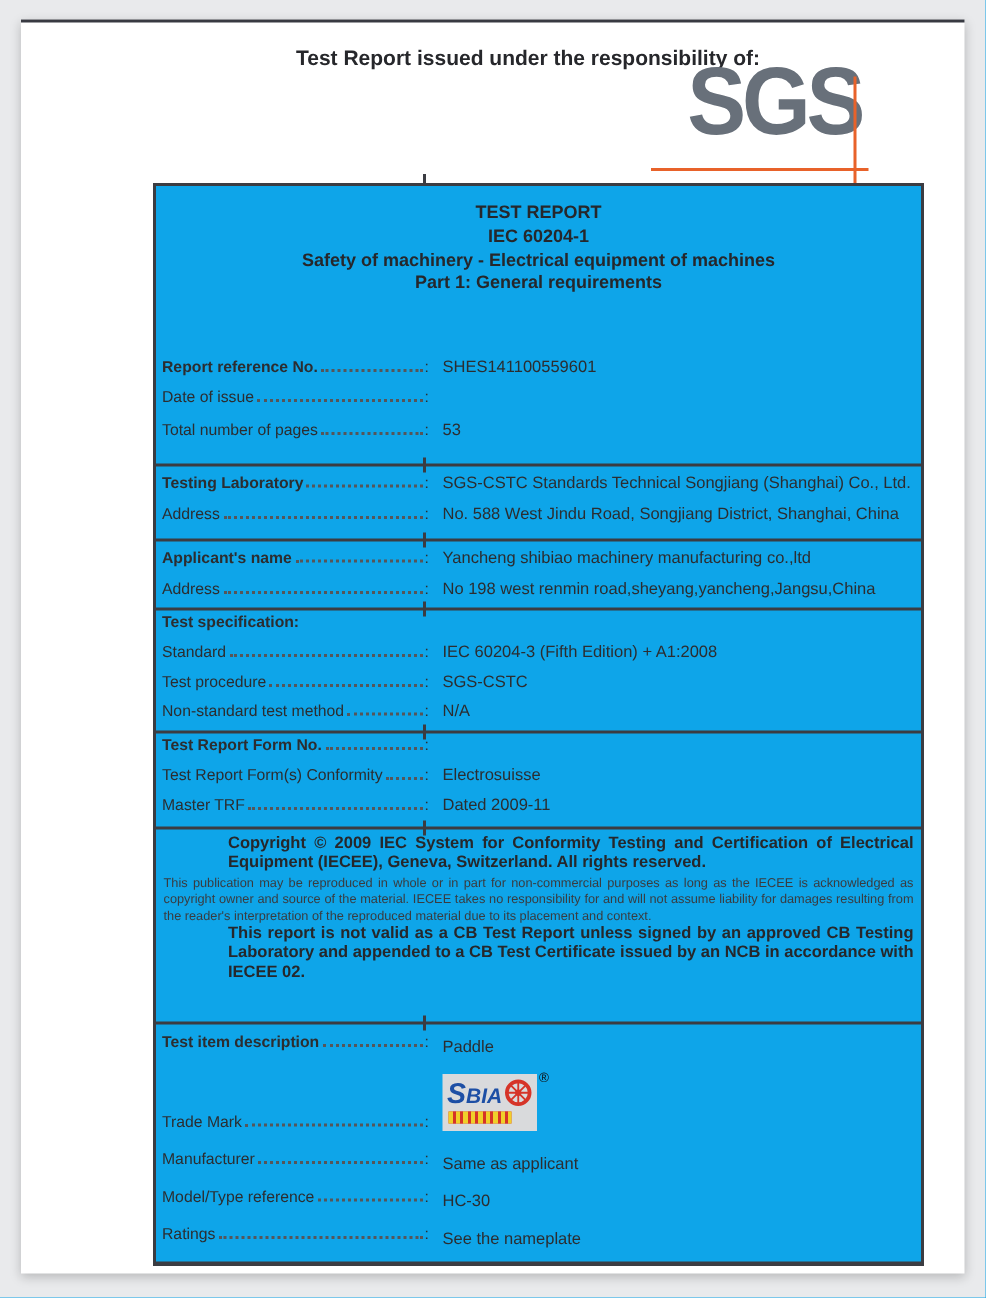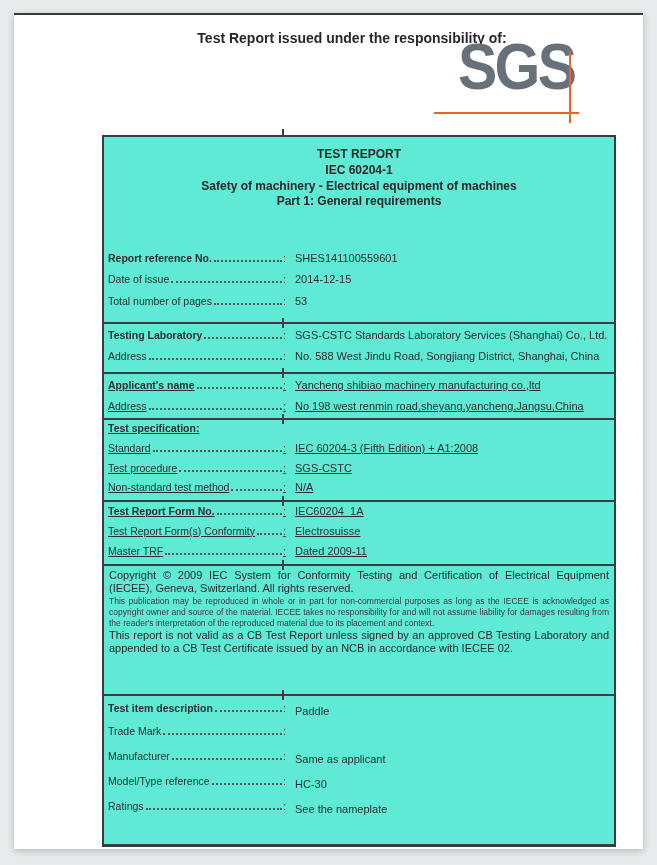--- a/index.html
+++ b/index.html
@@ -26,54 +26,54 @@
   .sgs-letters {
     position:absolute; right:35px; top:2px;
     font-weight:bold; font-size:64px; line-height:1;
     letter-spacing:-3px; transform:scaleX(0.92); transform-origin:right;
   }
   .sgs-hline { position:absolute; right:30px; top:79px; width:145px; height:2px; }
   .sgs-vline { position:absolute; right:38px; top:18px; width:2px; height:72px; }
 
   
   .report-table {
-    position:absolute; left:88px; top:120px; width:514px;
+    position:absolute; left:88px; top:107px; width:514px;
     border:2px solid #3b3c42; border-bottom-width:3px;
-    background:#5eead4;
+    background:#0ea5e9;
   }
   .report-table::before { 
     content:""; position:absolute; left:178px; top:-8px; width:2px; height:8px; background:#3b3c42;
   }
   .group { position:relative; }
   .group + .group { border-top:2px solid #3b3c42; }
   .group + .group::before { 
     content:""; position:absolute; left:178px; top:-6px; width:2px; height:10px; background:#3b3c42;
   }
   .g-title { min-height:97px; text-align:center; padding:10px 6px 6px; }
   .g-title .t-line { font-weight:bold; font-size:12px; line-height:1.32; color:#26272b; }
   .g-pad   { padding-top:13px; }
-  .g2 { min-height:88px; } .g3 { min-height:50px; } .g4 { min-height:42px;text-decoration:underline; }
+  .g2 { min-height:88px; } .g3 { min-height:50px; } .g4 { min-height:42px; }
   .g5 { min-height:82px; } .g6 { min-height:64px; } .g7 { min-height:130px; }
   .g8 { min-height:150px; padding-bottom:6px; }
 
   .row { display:flex; align-items:baseline; padding:2.5px 6px 2.5px 4px; font-size:11px; line-height:1.5; }
-  .compact .row { padding-top:1.5px; padding-bottom:1.5px;text-decoration:underline; }
+  .compact .row { padding-top:1.5px; padding-bottom:1.5px; }
   .spacious .row { padding-top:4px; padding-bottom:4px; }
   .label-cell { width:178px; display:flex; align-items:baseline; flex:0 0 auto; font-size:10.5px; }
   .label-text { white-space:nowrap; }
   .bold { font-weight:bold; }
   .dots { flex:1 1 auto; min-width:6px; border-bottom:2px dotted #55565a; margin:0 1px 3px 2px; height:1px; }
   .colon { flex:0 0 auto; }
   .value-cell { flex:1 1 auto; padding-left:9px; min-height:1em; }
   .spacious .value-cell { position:relative; top:3px; }
   .heading-row .label-cell { width:auto; }
 
   
   .g7 { padding:3px 5px 5px; }
-  .para-bold   { font-size:11px; font-weight:normal; text-align:justify; line-height:1.2; color:#26272b; }
+  .para-bold   { font-size:11px; font-weight:bold; text-align:justify; line-height:1.2; color:#26272b;margin-left:43px; }
   .para-small  { font-size:8.5px; text-align:justify; line-height:1.3; color:#3a3b3f; margin-top:1px; }
   .para-normal { font-size:11px; text-align:justify; line-height:1.2; margin-top:1px; }
 
   
   .tm-wrap { display:inline-block; position:relative; margin-top:2px; }
   .tm-box { display:inline-block; position:relative; width:63px; height:38px; background:#d9dadc; }
   .tm-text {
     position:absolute; left:3px; top:3px;
     font-style:italic; font-weight:bold; font-size:14px; line-height:1.2; letter-spacing:0;
   }
@@ -111,39 +111,38 @@
               <span class="colon">:</span>
             </span>
             <span class="value-cell">SHES141100559601</span>
           </div>
           <div class="row">
             <span class="label-cell">
               <span class="label-text">Date of issue</span>
               <span class="dots"></span>
               <span class="colon">:</span>
             </span>
-            <span class="value-cell">2014-12-15</span>
           </div>
           <div class="row">
             <span class="label-cell">
               <span class="label-text">Total number of pages</span>
               <span class="dots"></span>
               <span class="colon">:</span>
             </span>
             <span class="value-cell">53</span>
           </div>
         </div>
         <div class="group g3">
           <div class="row">
             <span class="label-cell">
               <span class="label-text bold">Testing Laboratory</span>
               <span class="dots"></span>
               <span class="colon">:</span>
             </span>
-            <span class="value-cell">SGS-CSTC Standards Laboratory Services (Shanghai) Co., Ltd.</span>
+            <span class="value-cell">SGS-CSTC Standards Technical Songjiang (Shanghai) Co., Ltd.</span>
           </div>
           <div class="row">
             <span class="label-cell">
               <span class="label-text">Address</span>
               <span class="dots"></span>
               <span class="colon">:</span>
             </span>
             <span class="value-cell">No. 588 West Jindu Road, Songjiang District, Shanghai, China</span>
           </div>
         </div>
@@ -196,21 +195,20 @@
             <span class="value-cell">N/A</span>
           </div>
         </div>
         <div class="group g6 compact">
           <div class="row">
             <span class="label-cell">
               <span class="label-text bold">Test Report Form No.</span>
               <span class="dots"></span>
               <span class="colon">:</span>
             </span>
-            <span class="value-cell">IEC60204_1A</span>
           </div>
           <div class="row">
             <span class="label-cell">
               <span class="label-text">Test Report Form(s) Conformity</span>
               <span class="dots"></span>
               <span class="colon">:</span>
             </span>
             <span class="value-cell">Electrosuisse</span>
           </div>
           <div class="row">
@@ -235,20 +233,34 @@
               <span class="colon">:</span>
             </span>
             <span class="value-cell">Paddle</span>
           </div>
           <div class="row">
             <span class="label-cell">
               <span class="label-text">Trade Mark</span>
               <span class="dots"></span>
               <span class="colon">:</span>
             </span>
+            <span class="value-cell">
+  <span class="tm-wrap">
+    <span class="tm-box" style="background: rgb(217, 218, 220);">
+      <span class="tm-text" style="color: rgb(29, 79, 165);">SBIA</span>
+      <svg class="tm-wheel" viewBox="0 0 20 20">
+        <circle cx="10" cy="10" r="8" fill="none" stroke="#d63428" stroke-width="2.6"></circle>
+        <path d="M10 2 V18 M2 10 H18 M4.3 4.3 L15.7 15.7 M15.7 4.3 L4.3 15.7" stroke="#d63428" stroke-width="1.3"></path>
+        <circle cx="10" cy="10" r="2.2" fill="#d63428"></circle>
+      </svg>
+      <span class="tm-band" style="background: repeating-linear-gradient(90deg, rgb(240, 208, 42) 0px, rgb(240, 208, 42) 3px, rgb(214, 52, 40) 3px, rgb(214, 52, 40) 5px), rgb(214, 52, 40);"></span>
+    </span>
+    <span class="tm-reg">®</span>
+  </span>
+</span>
           </div>
           <div class="row">
             <span class="label-cell">
               <span class="label-text">Manufacturer</span>
               <span class="dots"></span>
               <span class="colon">:</span>
             </span>
             <span class="value-cell">Same as applicant</span>
           </div>
           <div class="row">

